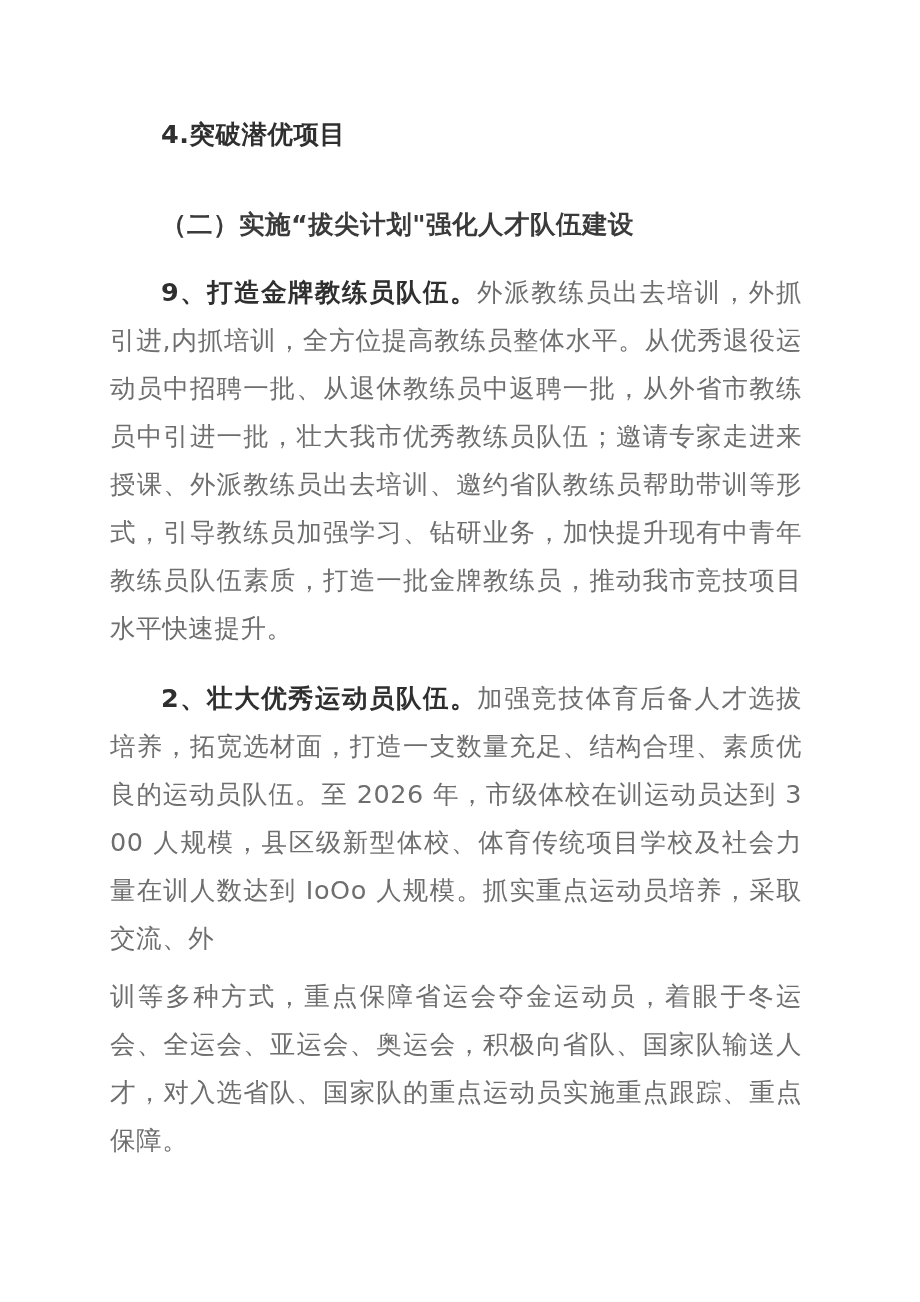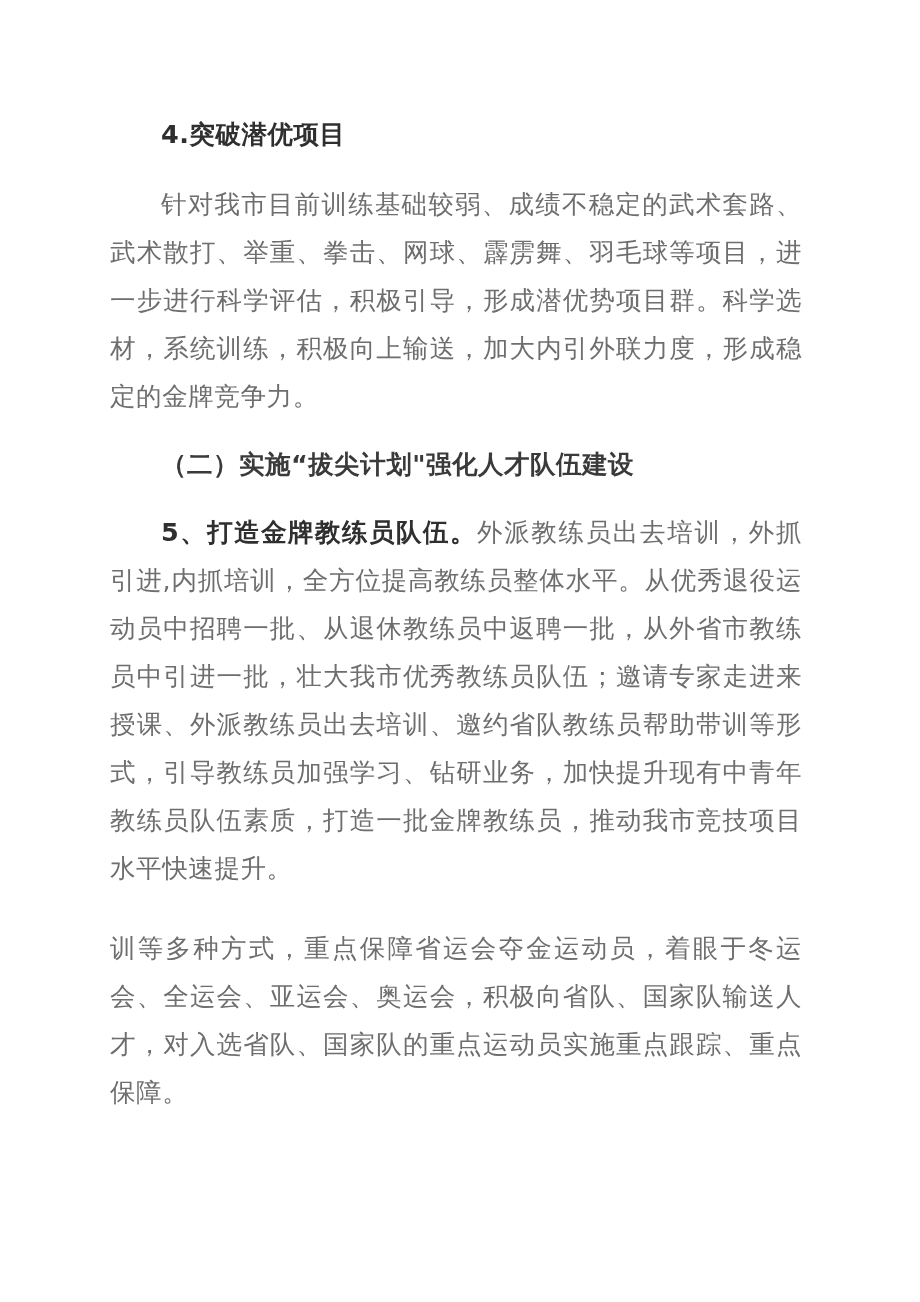--- a/index.html
+++ b/index.html
@@ -97,33 +97,35 @@
 
 <div class="page">
   <div class="doc-body">
 
     <div class="sp-top"></div>
 
     <p class="heading-num">4.突破潜优项目</p>
 
     <div class="sp-a"></div>
 
-    <p class="para indent">针对我市目前训练基础较弱、成绩不稳定的武术套路、武术散打、举重、拳击、网球、霹雳舞、羽毛球等项目，进一步进行科学评估，积极引导，形成潜优势项目群。科学选材，系统训练，积极向上输送，加大内引外联力度，形成稳定的金牌竞争力。</p>
 
     <div class="sp-b"></div>
 
     <p class="heading-sec">（二）实施“拔尖计划"强化人才队伍建设</p>
 
     <div class="sp-c"></div>
 
     <p class="para indent">
-      <span class="lead">5、打造金牌教练员队伍。</span><span>外派教练员出去培训，外抓引进,内抓培训，全方位提高教练员整体水平。从优秀退役运动员中招聘一批、从退休教练员中返聘一批，从外省市教练员中引进一批，壮大我市优秀教练员队伍；邀请专家走进来授课、外派教练员出去培训、邀约省队教练员帮助带训等形式，引导教练员加强学习、钻研业务，加快提升现有中青年教练员队伍素质，打造一批金牌教练员，推动我市竞技项目水平快速提升。</span>
+      <span class="lead">9、打造金牌教练员队伍。</span><span>外派教练员出去培训，外抓引进,内抓培训，全方位提高教练员整体水平。从优秀退役运动员中招聘一批、从退休教练员中返聘一批，从外省市教练员中引进一批，壮大我市优秀教练员队伍；邀请专家走进来授课、外派教练员出去培训、邀约省队教练员帮助带训等形式，引导教练员加强学习、钻研业务，加快提升现有中青年教练员队伍素质，打造一批金牌教练员，推动我市竞技项目水平快速提升。</span>
     </p>
 
     <div class="sp-d"></div>
 
+    <p class="para indent">
+      <span class="lead">2、壮大优秀运动员队伍。</span><span>加强竞技体育后备人才选拔培养，拓宽选材面，打造一支数量充足、结构合理、素质优良的运动员队伍。至 2026 年，市级体校在训运动员达到 300 人规模，县区级新型体校、体育传统项目学校及社会力量在训人数达到 IoOo 人规模。抓实重点运动员培养，采取交流、外</span>
+    </p>
 
     <div class="sp-e"></div>
 
     <p class="para noindent">训等多种方式，重点保障省运会夺金运动员，着眼于冬运会、全运会、亚运会、奥运会，积极向省队、国家队输送人才，对入选省队、国家队的重点运动员实施重点跟踪、重点保障。</p>
 
   </div>
 </div>
 
 </body></html>

